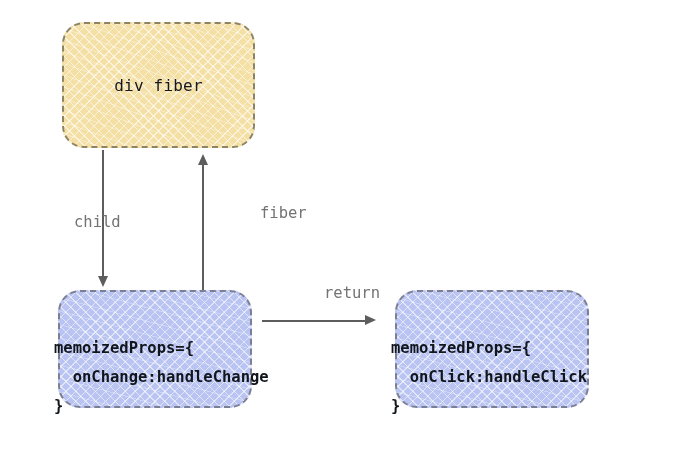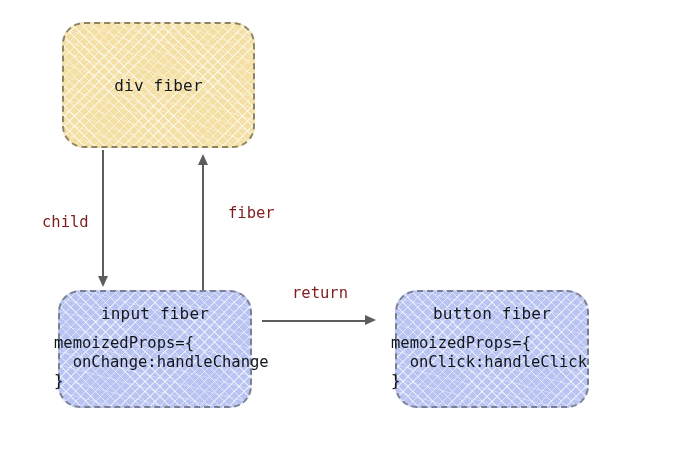--- a/index.html
+++ b/index.html
@@ -53,22 +53,23 @@
   }
   #div-fiber .node-title { top: 52px; }
   .node-blue .node-title { top: 12px; }
 
   .node-props {
     position: absolute;
     left: -6px;
     top: 42px;
     color: #11151c;
     font-size: 15.5px;
-    line-height: 19px;
+    line-height: 29px;
     white-space: pre;
+    font-weight: bold;
   }
 
   
   .edge-line {
     position: absolute;
     background: #5d5d5d;
   }
   .edge-v { width: 1.6px; }
   .edge-h { height: 1.6px; }
 
@@ -88,53 +89,52 @@
     border-bottom: 11px solid #5d5d5d;
   }
   .arrow-right {
     border-top: 5px solid transparent;
     border-bottom: 5px solid transparent;
     border-left: 11px solid #5d5d5d;
   }
 
   .edge-label {
     position: absolute;
-    color: #7f1d1d;
+    color: #737373;
     font-size: 15.5px;
     white-space: pre;
+    margin-left: 32px;
   }
 </style>
 </head>
 <body>
 
 <div id="canvas">
 
   <div class="node node-yellow" id="div-fiber" style="left:62px; top:22px; width:193px; height:126px;">
     <div class="node-title">div fiber</div>
   </div>
 
   <div class="edge-line edge-v" style="left:102px; top:150px; height:130px;"></div>
   <div class="arrowhead arrow-down" style="left:98px; top:276px;"></div>
   <div class="edge-label" style="left:42px; top:213px;">child</div>
 
   <div class="edge-line edge-v" style="left:202px; top:164px; height:126px;"></div>
   <div class="arrowhead arrow-up" style="left:198px; top:154px;"></div>
   <div class="edge-label" style="left:228px; top:204px;">fiber</div>
 
   <div class="node node-blue" id="input-fiber" style="left:58px; top:290px; width:194px; height:118px;">
-    <div class="node-title">input fiber</div>
     <div class="node-props">memoizedProps={
   onChange:handleChange
 }</div>
   </div>
 
   <div class="edge-line edge-h" style="left:262px; top:320px; width:106px;"></div>
   <div class="arrowhead arrow-right" style="left:365px; top:315px;"></div>
   <div class="edge-label" style="left:292px; top:284px;">return</div>
 
   <div class="node node-blue" id="button-fiber" style="left:395px; top:290px; width:194px; height:118px;">
-    <div class="node-title">button fiber</div>
     <div class="node-props">memoizedProps={
   onClick:handleClick
 }</div>
   </div>
 
 </div>
 
 </body></html>

